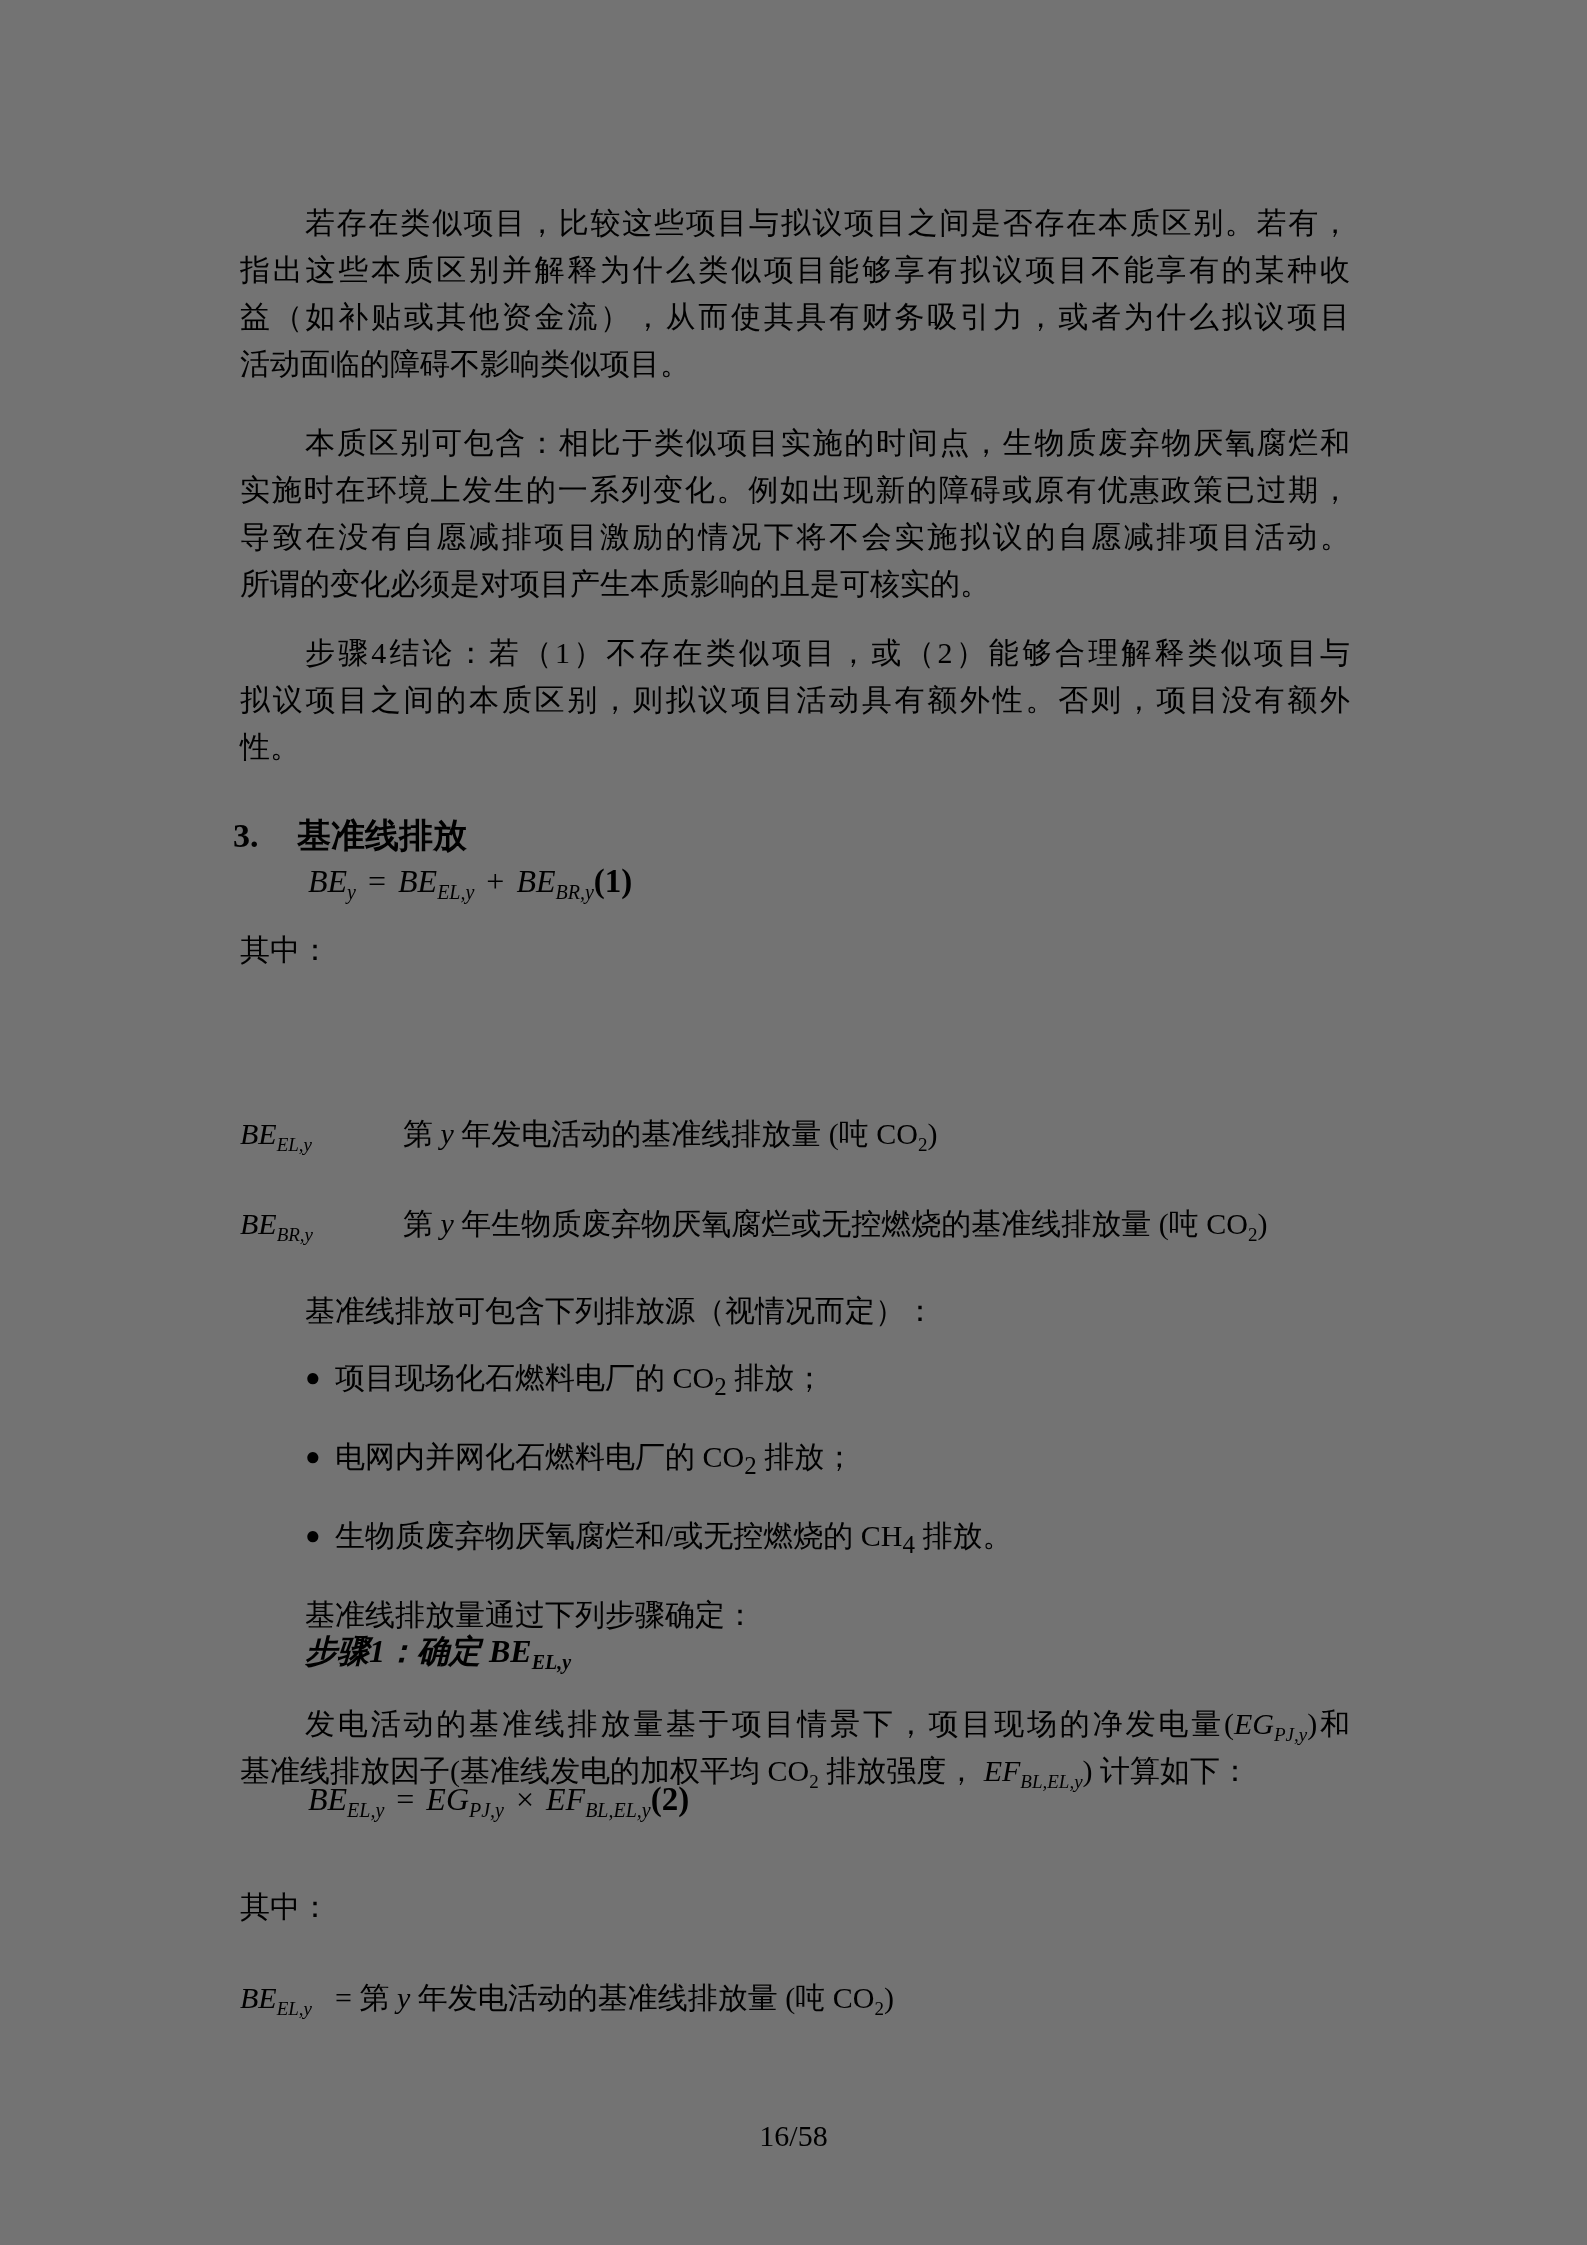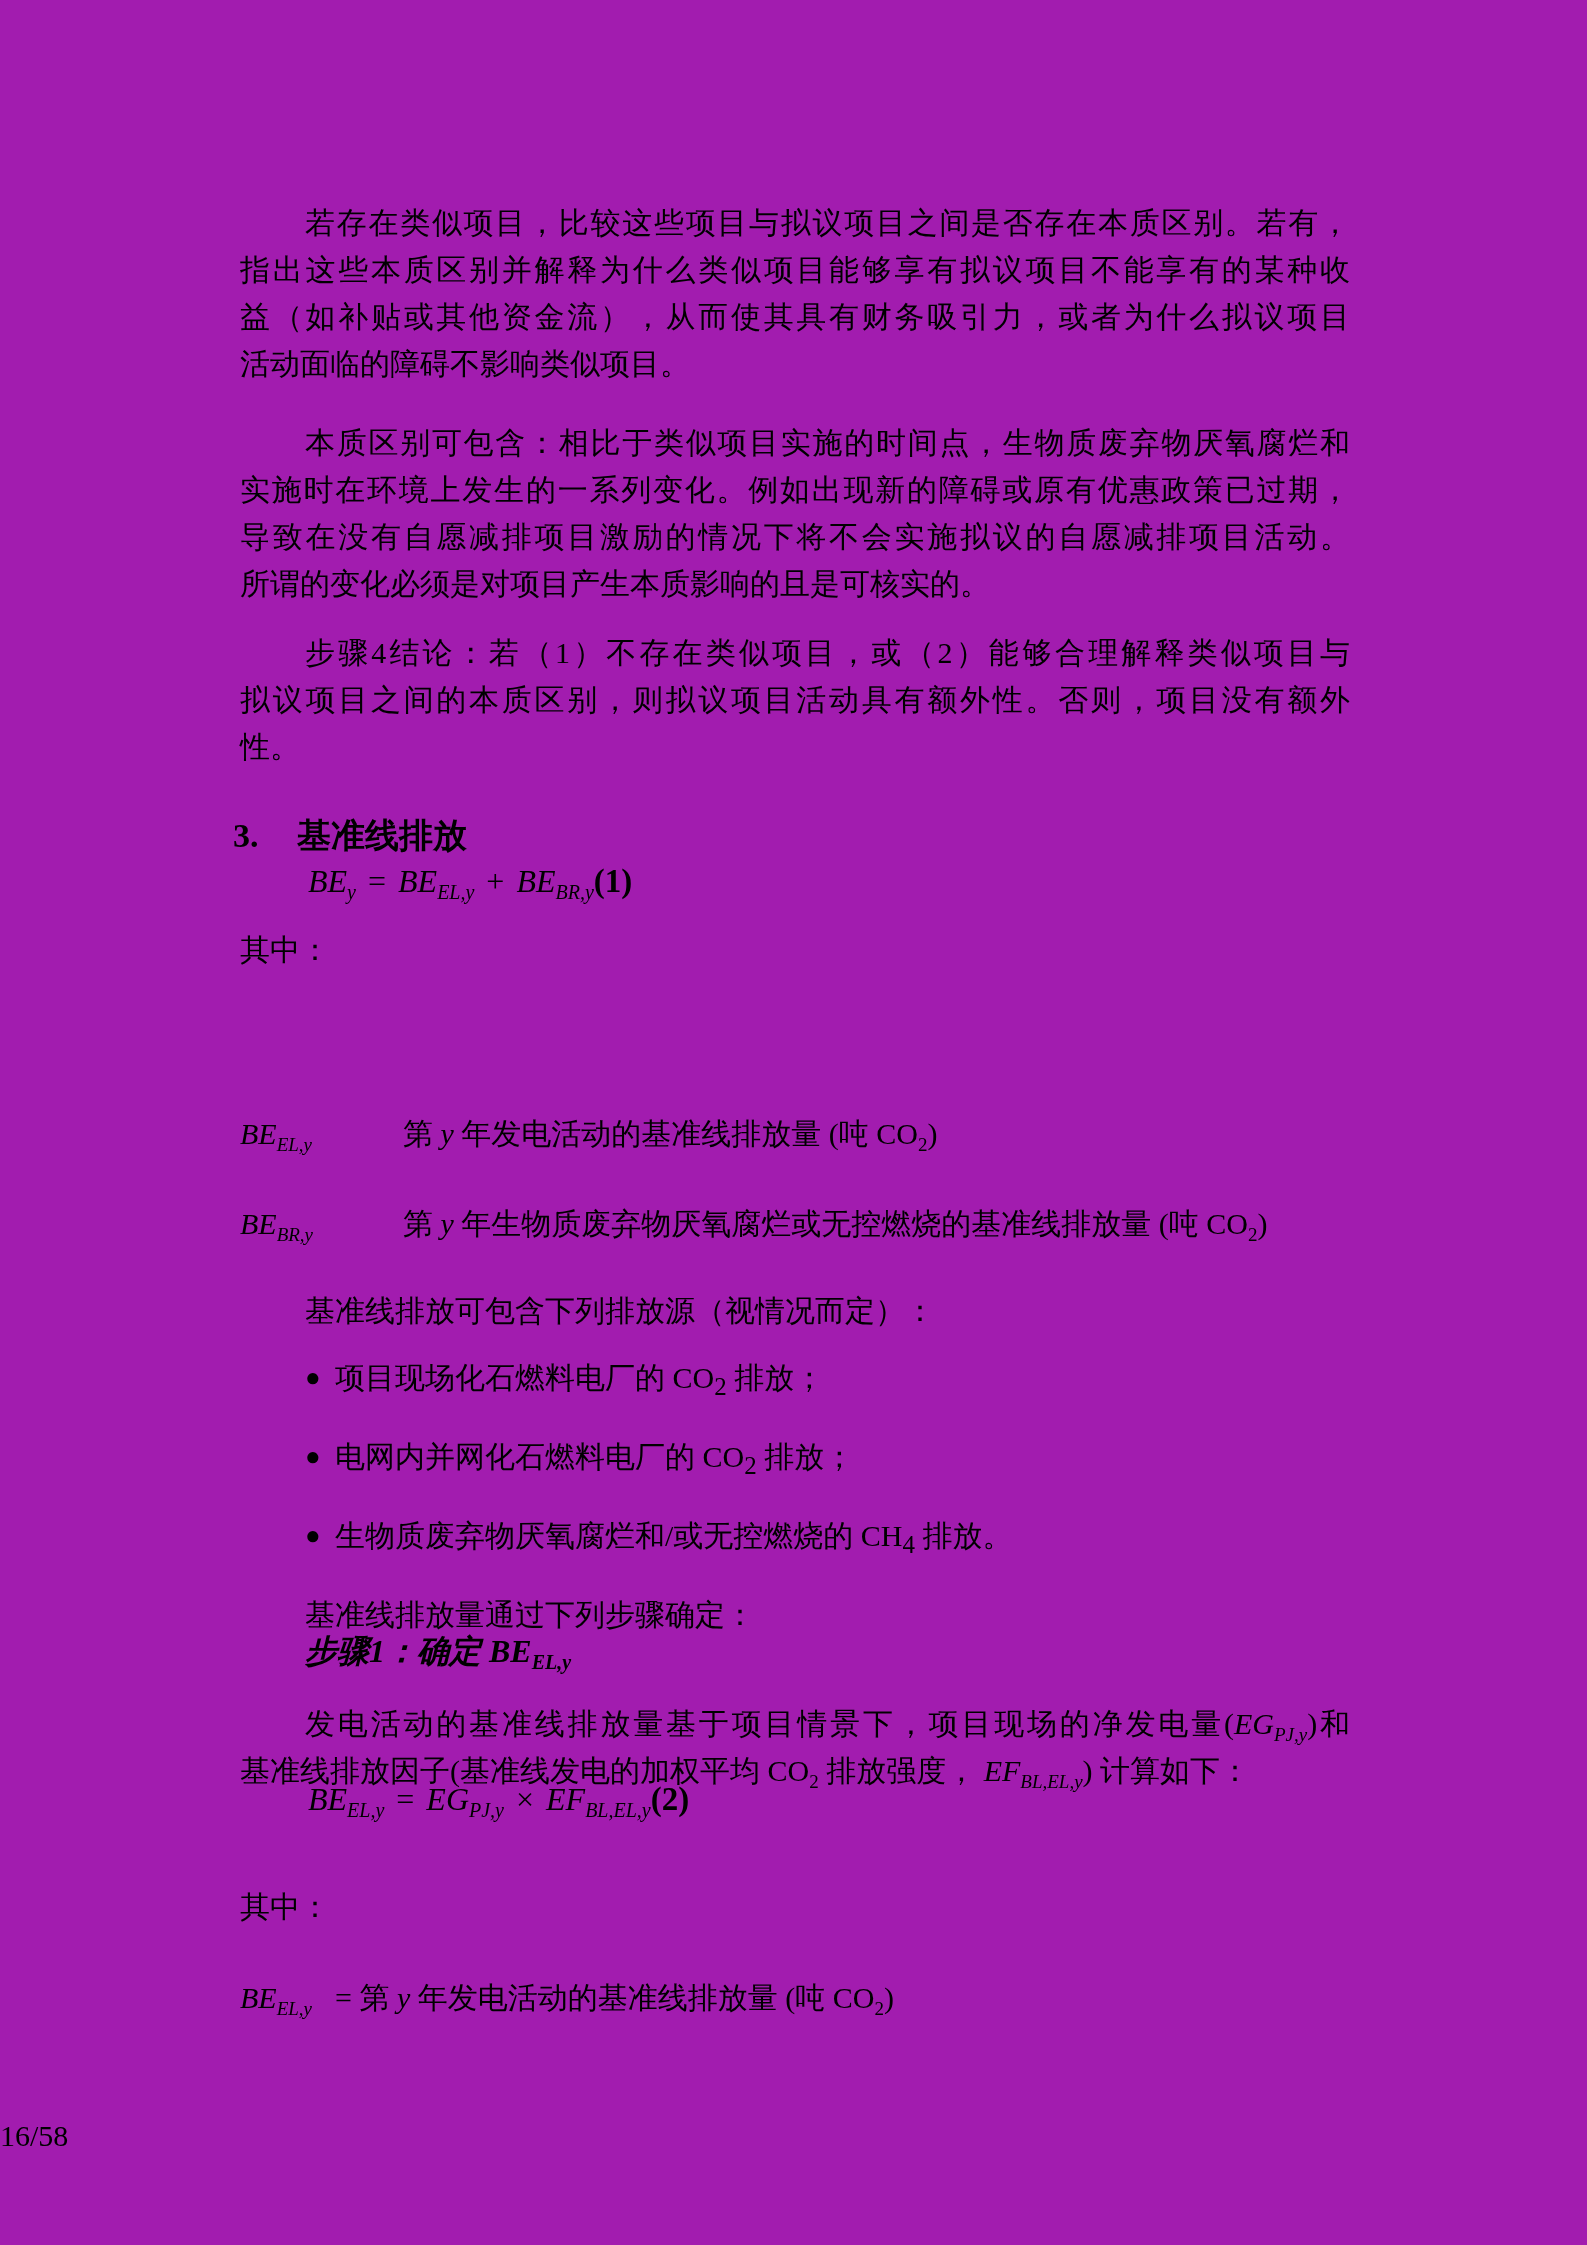--- a/index.html
+++ b/index.html
@@ -1,20 +1,20 @@
 <!DOCTYPE html>
 <html><head>
 <meta charset="utf-8">
 <style>
   html,body { margin:0; padding:0; background:#e8e8e8; }
   .page {
     position:relative;
     width:1587px; height:2245px;
     margin:0 auto;
-    background:#a21caf;
+    background:#737373;
     color:#000000;
     font-family:"Liberation Serif","DejaVu Serif",serif;
     overflow:hidden;
   }
   .blk { position:absolute; left:240px; width:1110px; }
   .line { font-size:30px; line-height:47px; text-align:justify; white-space:normal; }
   .jl  { text-align-last:justify; }
   .indent { text-indent:65px; }
 
   .heading { font-size:34px; font-weight:bold; line-height:54px;margin-top:21px; }
@@ -35,21 +35,21 @@
   .desc .var, .line .var { font-style:italic; }
   .desc .var sub, .line .var sub { font-style:italic; }
 
   .bullet-item { position:relative; padding-left:95px; font-size:30px; line-height:47px; white-space:nowrap; }
   .bullet-item + .bullet-item { margin-top:23px; }
   .bullet-dot { position:absolute; left:65px; top:0; font-size:26px; }
 
   .step-heading { font-size:32px; line-height:50px; font-weight:bold; font-style:italic; padding-left:65px; white-space:nowrap; }
   .step-heading sub { font-size:20px; line-height:0; }
 
-  .footer { position:absolute; left:0; width:100%; text-align:left; font-size:30px; line-height:47px; }
+  .footer { position:absolute; left:0; width:100%; text-align:center; font-size:30px; line-height:47px; }
 </style>
 </head>
 <body>
 
 <div class="page">
 
   <div class="blk" style="top:199px">
     <div class="line jl indent">若存在类似项目，比较这些项目与拟议项目之间是否存在本质区别。若有，</div>
     <div class="line jl">指出这些本质区别并解释为什么类似项目能够享有拟议项目不能享有的某种收</div>
     <div class="line jl">益（如补贴或其他资金流），从而使其具有财务吸引力，或者为什么拟议项目</div>

